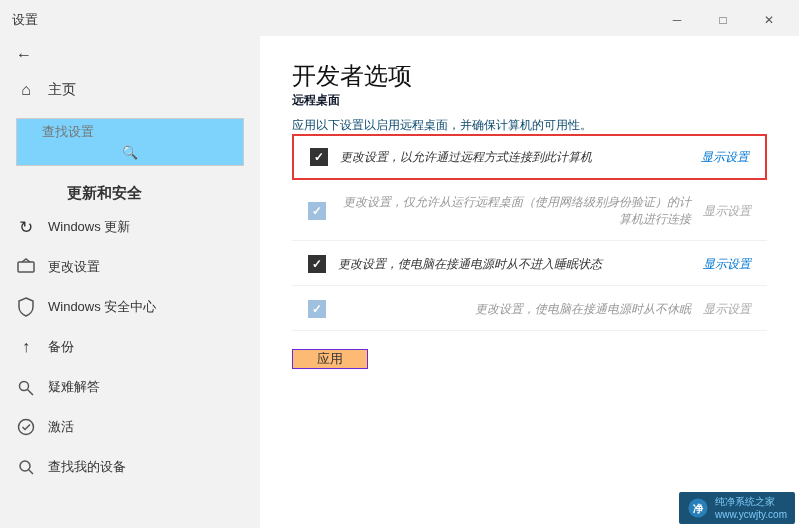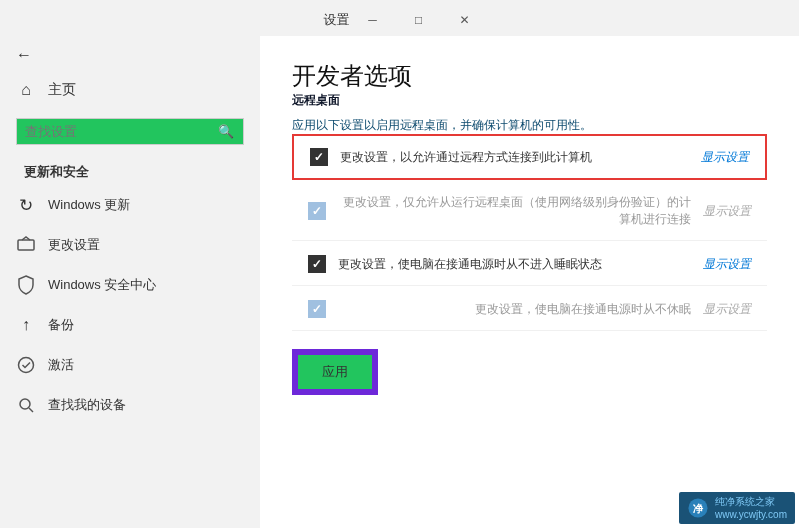--- a/index.html
+++ b/index.html
@@ -10,23 +10,23 @@
       background: #f2f2f2;
       overflow: hidden;
       display: flex;
       flex-direction: column;
     }
 
     
     .title-bar {
       display: flex;
       align-items: center;
-      justify-content: center;
+      justify-content: space-between;
       background: #f2f2f2;
-      padding: 8px 0 4px 12px;
+      padding: 8px 7px 4px 12px;
       height: 36px;
       flex-shrink: 0;
     }
     .title-bar-left {
       display: flex;
       align-items: center;
       gap: 10px;
     }
     .title-bar-controls {
       display: flex;
@@ -77,46 +77,48 @@
       cursor: pointer;
       gap: 12px;
       font-size: 14px;
       color: #333;
     }
 
     .search-box {
       margin: 8px 16px;
       display: flex;
       align-items: center;
-      background: #22c55e;
+      background: #7dd3fc;
       border: 1px solid #ccc;
       padding: 5px 8px;
       gap: 6px;
+      flex-direction: column;
     }
     .search-input {
       border: none;
       outline: none;
       font-size: 13px;
       flex: 1;
       background: transparent;
       font-family: "Microsoft YaHei", sans-serif;
     }
     .search-icon-btn {
       background: none;
       border: none;
       cursor: pointer;
       font-size: 13px;
       color: #555;
     }
 
     .sidebar-section-title {
-      font-size: 13px;
+      font-size: 15px;
       font-weight: bold;
       padding: 10px 16px 4px 24px;
       color: #333;
+      margin-left: 43px;
     }
 
     .sidebar-item {
       display: flex;
       align-items: center;
       padding: 10px 16px;
       cursor: pointer;
       gap: 12px;
       font-size: 13px;
       color: #333;
@@ -212,20 +214,21 @@
     .checkmark {
       color: white;
       font-size: 12px;
       font-weight: bold;
     }
 
     .setting-text {
       font-size: 12px;
       color: #333;
       flex: 1;
+      font-style: italic;
     }
     .setting-text.disabled {
       color: #999;
       text-align: right;
     }
 
     .display-settings-link {
       font-size: 12px;
       color: #0078d7;
       cursor: pointer;
@@ -234,23 +237,23 @@
       text-decoration: none;
       font-style: italic;
     }
     .display-settings-link.disabled {
       color: #aaa;
       cursor: default;
     }
 
     .apply-btn {
       display: inline-block;
-      padding: 8px 24px;
-      background: #22c55e;
-      border: 6px solid #6d28d9;
+      padding: 0 24px;
+      background: #fdba74;
+      border: 1px solid #6d28d9;
       font-size: 13px;
       cursor: pointer;
       margin-top: 16px;
       font-family: "Microsoft YaHei", sans-serif;
       color: #333;
     }
 
     
     .watermark {
       position: absolute;
@@ -332,20 +335,29 @@
         </svg>
       </span>
       <span>Windows 安全中心</span>
     </div>
 
     <div class="sidebar-item">
       <span class="sidebar-icon" style="font-size:16px;">↑</span>
       <span>备份</span>
     </div>
 
+    <div class="sidebar-item">
+      <span class="sidebar-icon">
+        <svg width="18" height="18" viewBox="0 0 18 18" fill="none">
+          <circle cx="7" cy="8" r="4.5" stroke="#555" stroke-width="1.5" fill="none"></circle>
+          <line x1="10.5" y1="11.5" x2="16" y2="17" stroke="#555" stroke-width="1.5"></line>
+        </svg>
+      </span>
+      <span>疑难解答</span>
+    </div>
 
     <div class="sidebar-item">
       <span class="sidebar-icon">
         <svg width="18" height="18" viewBox="0 0 18 18" fill="none">
           <circle cx="9" cy="9" r="7.5" stroke="#555" stroke-width="1.5" fill="none"></circle>
           <path d="M5.5 9 L8 11.5 L13 6.5" stroke="#555" stroke-width="1.5" fill="none"></path>
         </svg>
       </span>
       <span>激活</span>
     </div>

